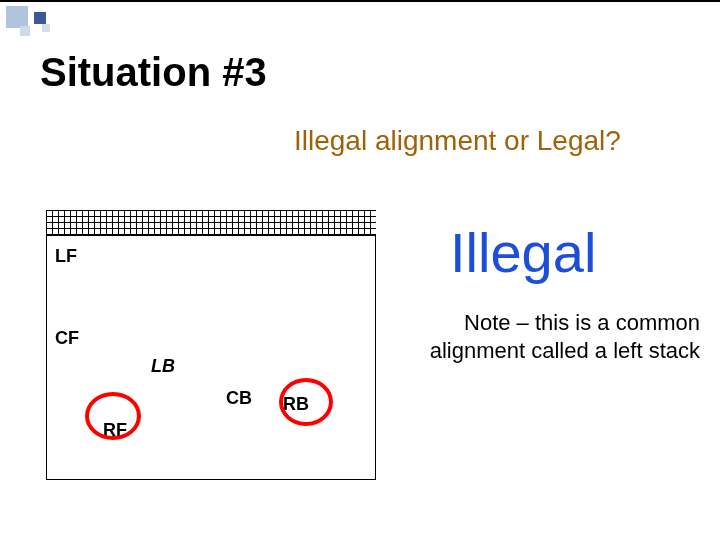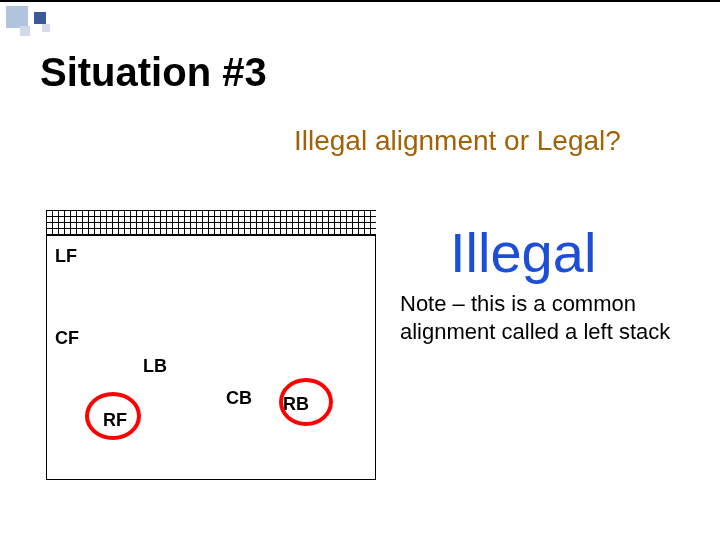--- a/index.html
+++ b/index.html
@@ -15,37 +15,37 @@
   .sq.d { width: 8px; height: 8px; left: 36px; top: 18px; background: #d6dde8; }
 
   .title-rule { position: absolute; top: 0; left: 0; width: 720px; height: 2px; background: #000; }
 
   .title { position: absolute; top: 50px; left: 40px; font-size: 40px; font-weight: bold; color: #000; }
 
   .question { position: absolute; top: 125px; left: 294px; font-size: 28px; color: #a16207; }
 
   .verdict { position: absolute; top: 220px; left: 450px; font-size: 56px; color: #1d4ed8; font-family: Verdana, Arial, sans-serif; }
 
-  .note { position: absolute; top: 290px; left: 400px; width: 300px; font-size: 22px; color: #000; text-align: left; line-height: 1.25; }
+  .note { position: absolute; top: 309px; left: 400px; width: 300px; font-size: 22px; color: #000; text-align: right; line-height: 1.25; }
 
   
   .court-wrap { position: absolute; top: 190px; left: 46px; width: 330px; height: 270px; margin-top: 20px; }
   .net { position: absolute; top: 0; left: 0; width: 330px; height: 26px; background:
       repeating-linear-gradient(90deg, #000, #000 1px, transparent 1px, transparent 6px),
       repeating-linear-gradient(0deg, #000, #000 1px, transparent 1px, transparent 6px);
       background-color: #fff; border-top: 1px solid #000; border-bottom: 1px solid #000; }
   .court { position: absolute; top: 26px; left: 0; width: 330px; height: 244px; border-left: 1px solid #000; border-right: 1px solid #000; border-bottom: 1px solid #000; }
 
   .pos { position: absolute; font-size: 18px; font-weight: bold; color: #000; }
   .lf { top: 10px; left: 8px; }
   .cf { top: 92px; left: 8px; }
-  .lb { top: 120px; left: 96px; }
+  .lb { top: 120px; left: 104px; font-style: italic; }
   .cb { top: 152px; left: 179px; }
   .rb { top: 158px; left: 236px; }
-  .rf { top: 174px; left: 56px; }
+  .rf { top: 184px; left: 56px; }
 
   .ring { position: absolute; border: 4px solid #ff0000; border-radius: 50%; }
   .ring.rf-ring { top: 156px; left: 38px; width: 56px; height: 48px; }
   .ring.rb-ring { top: 142px; left: 232px; width: 54px; height: 48px; }
 </style>
 </head>
 <body>
 
 <div class="slide">
   <div class="title-rule"></div>

